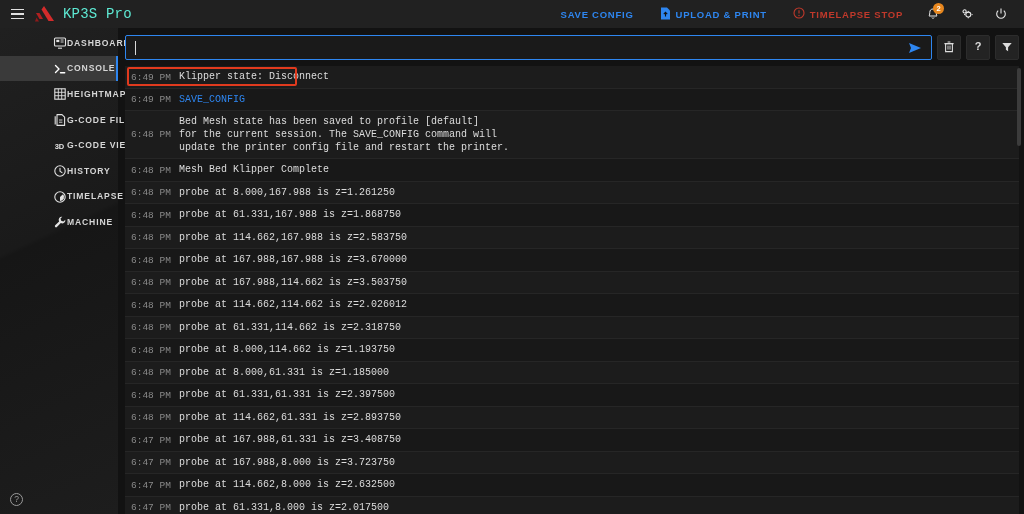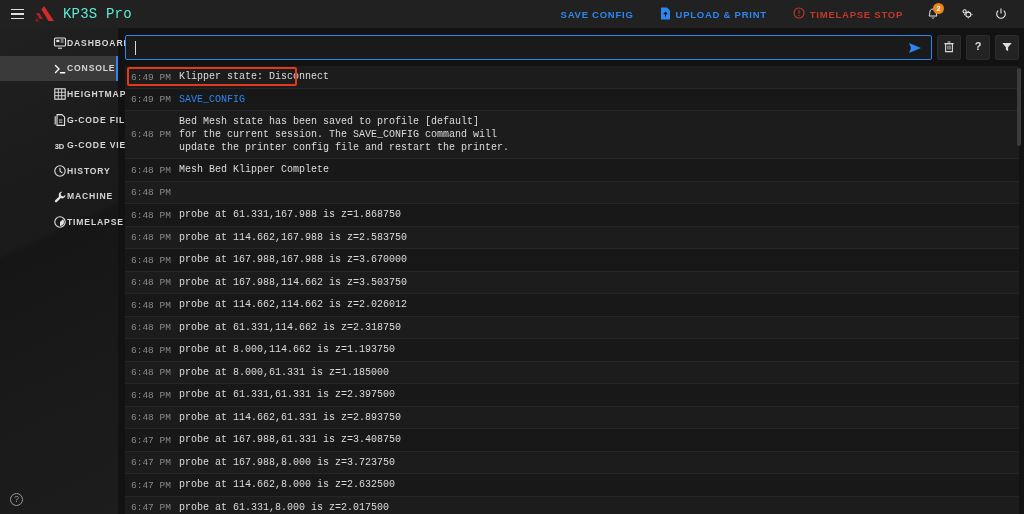--- a/index.html
+++ b/index.html
@@ -443,34 +443,34 @@
             <circle cx="7" cy="7" r="5.2" stroke="#e2e2e2" stroke-width="1.1" fill="none"></circle>
             <path d="M7 4.2 v3 l2 1.4" stroke="#e2e2e2" stroke-width="1.1" fill="none" stroke-linecap="round"></path>
           </svg>
         </span>
         <span class="nav-label">HISTORY</span>
       </div>
 
       <div class="nav-item">
         <span class="nav-icon">
           <svg width="14" height="14" viewBox="0 0 14 14">
-            <path d="M9.3 1.8 a3.1 3.1 0 0 0 -3.2 4.6 L2.2 10.3 a1.2 1.2 0 0 0 1.7 1.7 L7.8 8.1 a3.1 3.1 0 0 0 4.5 -3.3 L10.4 6.6 L8.2 5.8 L7.5 3.6 Z" fill="#e2e2e2"></path>
-          </svg>
-        </span>
-        <span class="nav-label">MACHINE</span>
-      </div>
-
-      <div class="nav-item">
-        <span class="nav-icon">
-          <svg width="14" height="14" viewBox="0 0 14 14">
             <circle cx="7" cy="7" r="5.2" stroke="#e2e2e2" stroke-width="1.1" fill="none"></circle>
             <path d="M7 7 L10 4.2 A4 4 0 0 1 7 11 Z" fill="#e2e2e2"></path>
           </svg>
         </span>
         <span class="nav-label">TIMELAPSE</span>
+      </div>
+
+      <div class="nav-item">
+        <span class="nav-icon">
+          <svg width="14" height="14" viewBox="0 0 14 14">
+            <path d="M9.3 1.8 a3.1 3.1 0 0 0 -3.2 4.6 L2.2 10.3 a1.2 1.2 0 0 0 1.7 1.7 L7.8 8.1 a3.1 3.1 0 0 0 4.5 -3.3 L10.4 6.6 L8.2 5.8 L7.5 3.6 Z" fill="#e2e2e2"></path>
+          </svg>
+        </span>
+        <span class="nav-label">MACHINE</span>
       </div>
 
       <div class="sidebar-footer">
         <div class="help-circle">?</div>
       </div>
     </div>
 
     <div class="main">
 
       <div class="console-toolbar">
@@ -527,20 +527,21 @@
             <div class="log-msg">Bed Mesh state has been saved to profile [default]
 for the current session. The SAVE_CONFIG command will
 update the printer config file and restart the printer.</div>
           </div>
           <div class="log-row alt">
             <div class="log-time">6:48 PM</div>
             <div class="log-msg">Mesh Bed Klipper Complete</div>
           </div>
           <div class="log-row">
             <div class="log-time">6:48 PM</div>
+            <div class="log-msg">probe at 8.000,167.988 is z=1.261250</div>
           </div>
           <div class="log-row alt">
             <div class="log-time">6:48 PM</div>
             <div class="log-msg">probe at 61.331,167.988 is z=1.868750</div>
           </div>
           <div class="log-row">
             <div class="log-time">6:48 PM</div>
             <div class="log-msg">probe at 114.662,167.988 is z=2.583750</div>
           </div>
           <div class="log-row alt">

